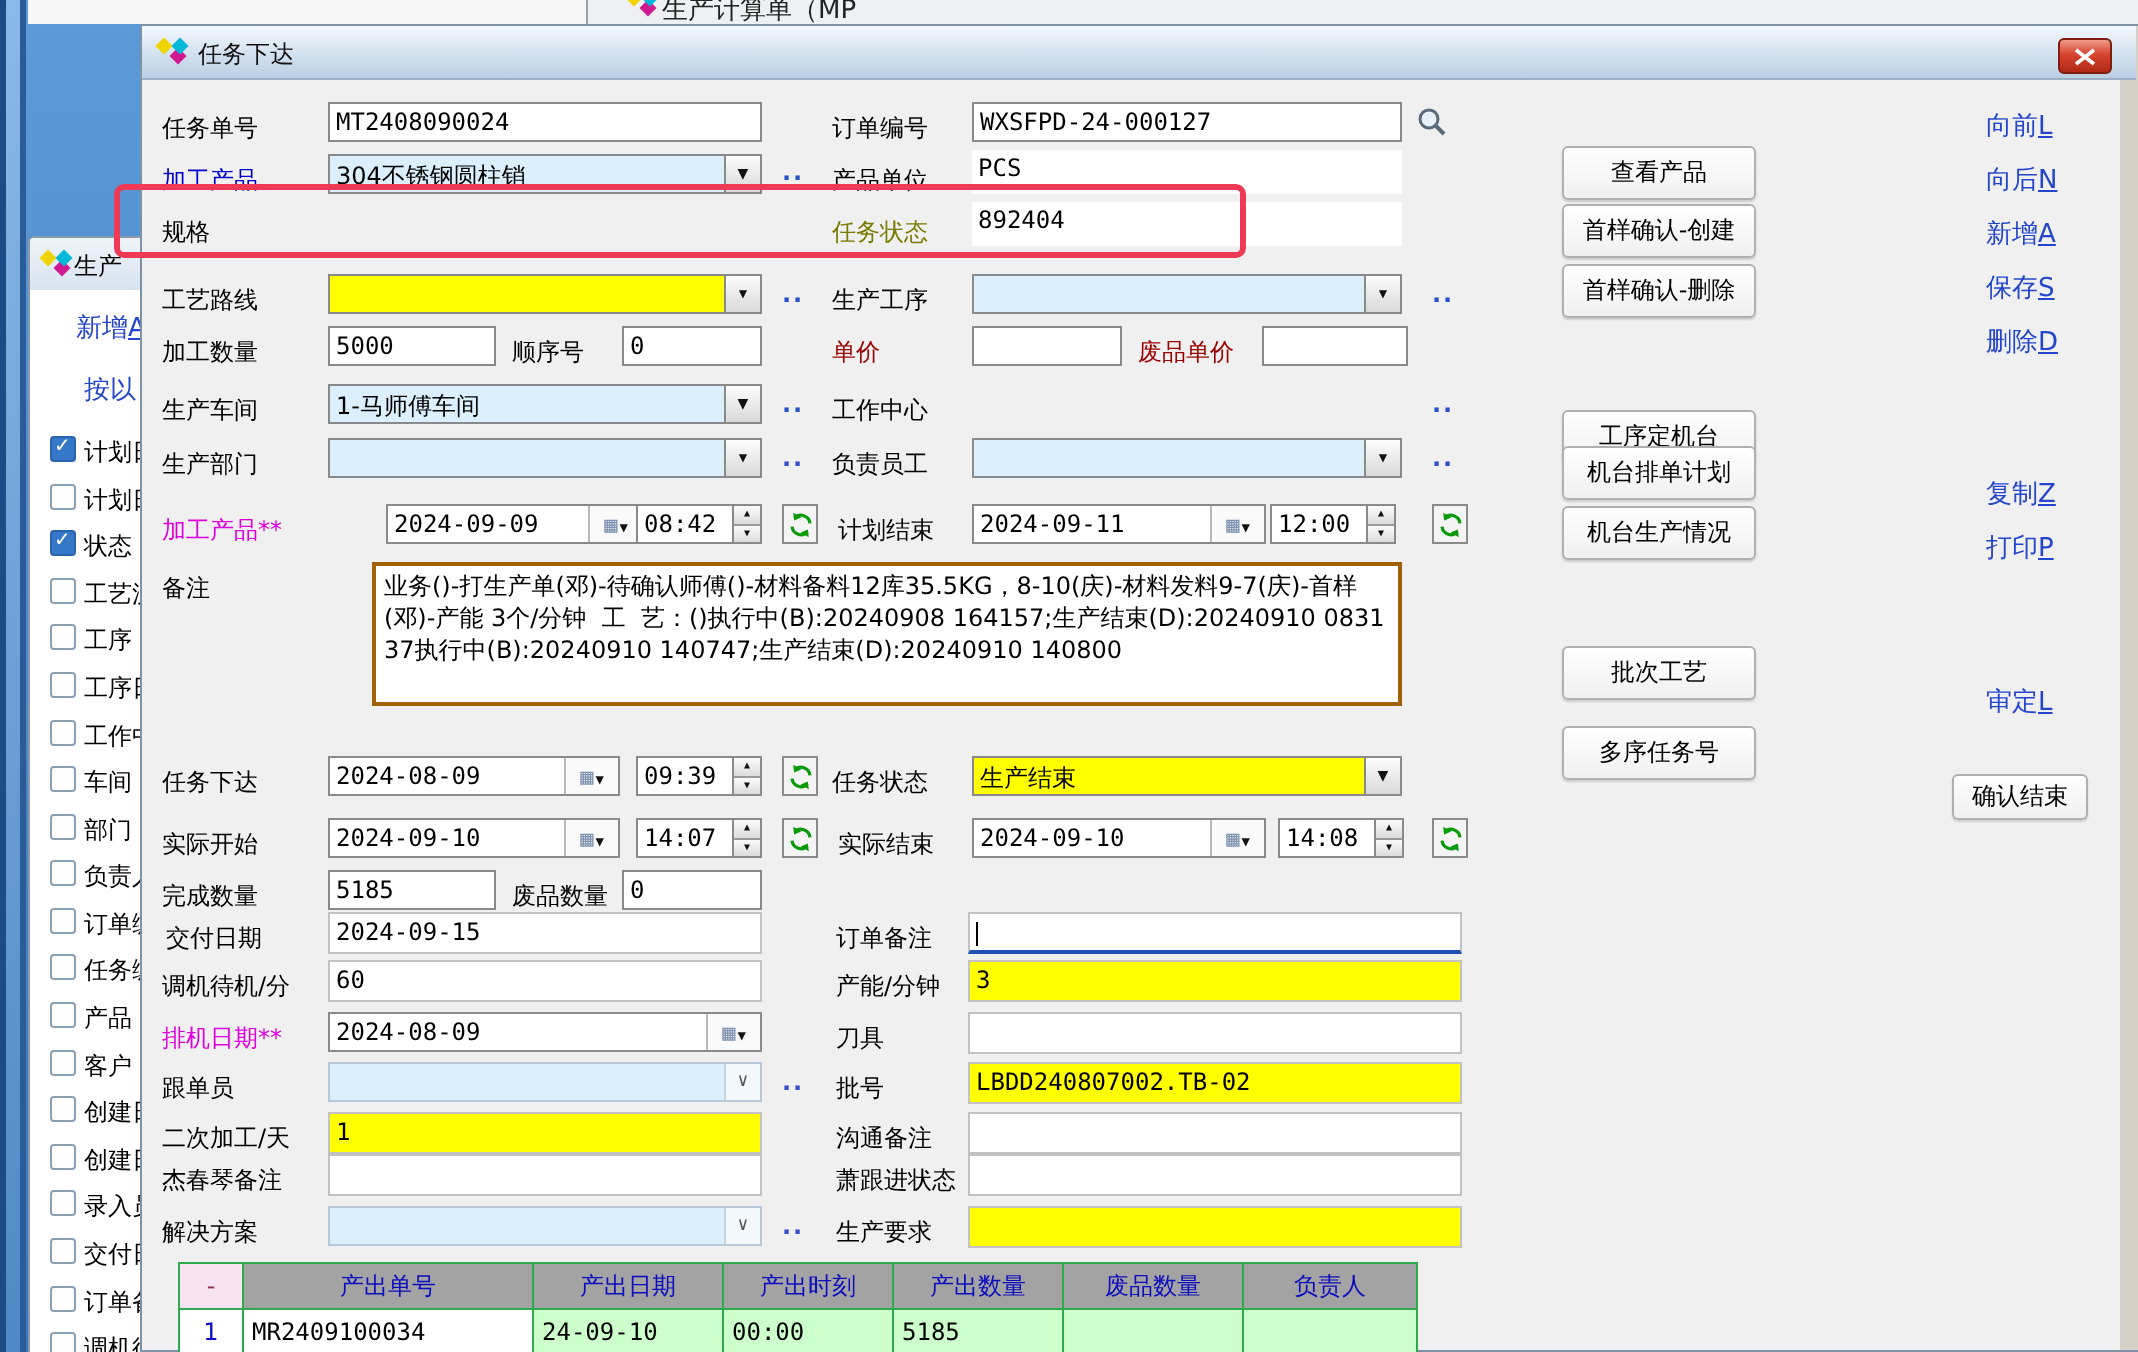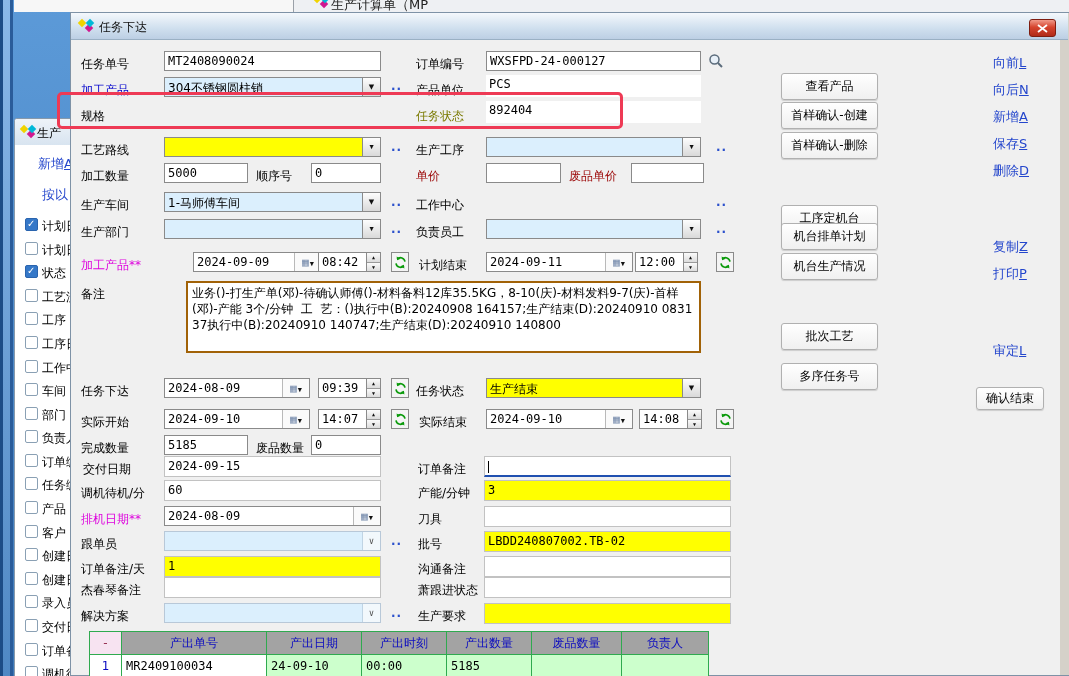--- a/index.html
+++ b/index.html
@@ -449,21 +449,21 @@
 
     <span class="lbl" style="left:10px;top:523px;">跟单员</span>
     <div class="fld bl combo" style="left:93px;top:518px;width:217px;border:1px solid #b8c8d8;">
       <span class="cv"></span>
         <span class="flatdd"></span>
     </div>
     <span class="dots" style="left:320px;top:521px;">..</span>
     <span class="lbl" style="left:347px;top:523px;">批号</span>
     <div class="fld lite yl" style="left:413px;top:518px;width:247px;">LBDD240807002.TB-02</div>
 
-    <span class="lbl" style="left:10px;top:548px;">订单备注/天</span>
+    <span class="lbl" style="left:10px;top:548px;">二次加工/天</span>
     <div class="fld lite yl" style="left:93px;top:543px;width:217px;">1</div>
     <span class="lbl" style="left:347px;top:548px;">沟通备注</span>
     <div class="fld lite" style="left:413px;top:543px;width:247px;"></div>
 
     <span class="lbl" style="left:10px;top:569px;">杰春琴备注</span>
     <div class="fld lite" style="left:93px;top:564px;width:217px;"></div>
     <span class="lbl" style="left:347px;top:569px;">萧跟进状态</span>
     <div class="fld lite" style="left:413px;top:564px;width:247px;"></div>
 
     <span class="lbl" style="left:10px;top:595px;">解决方案</span>

